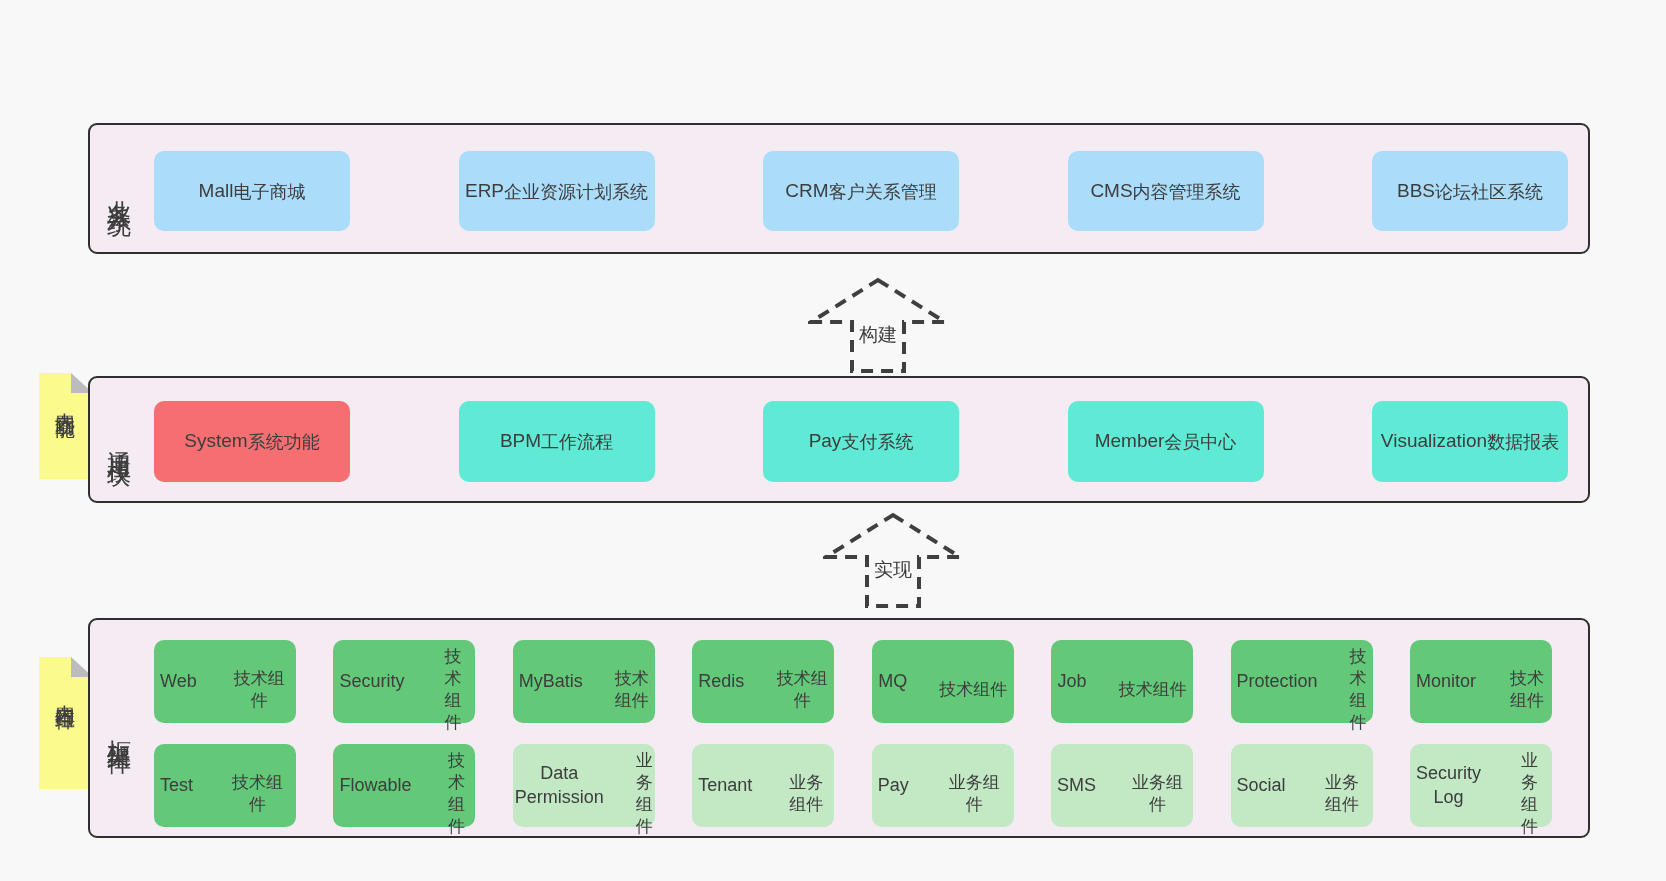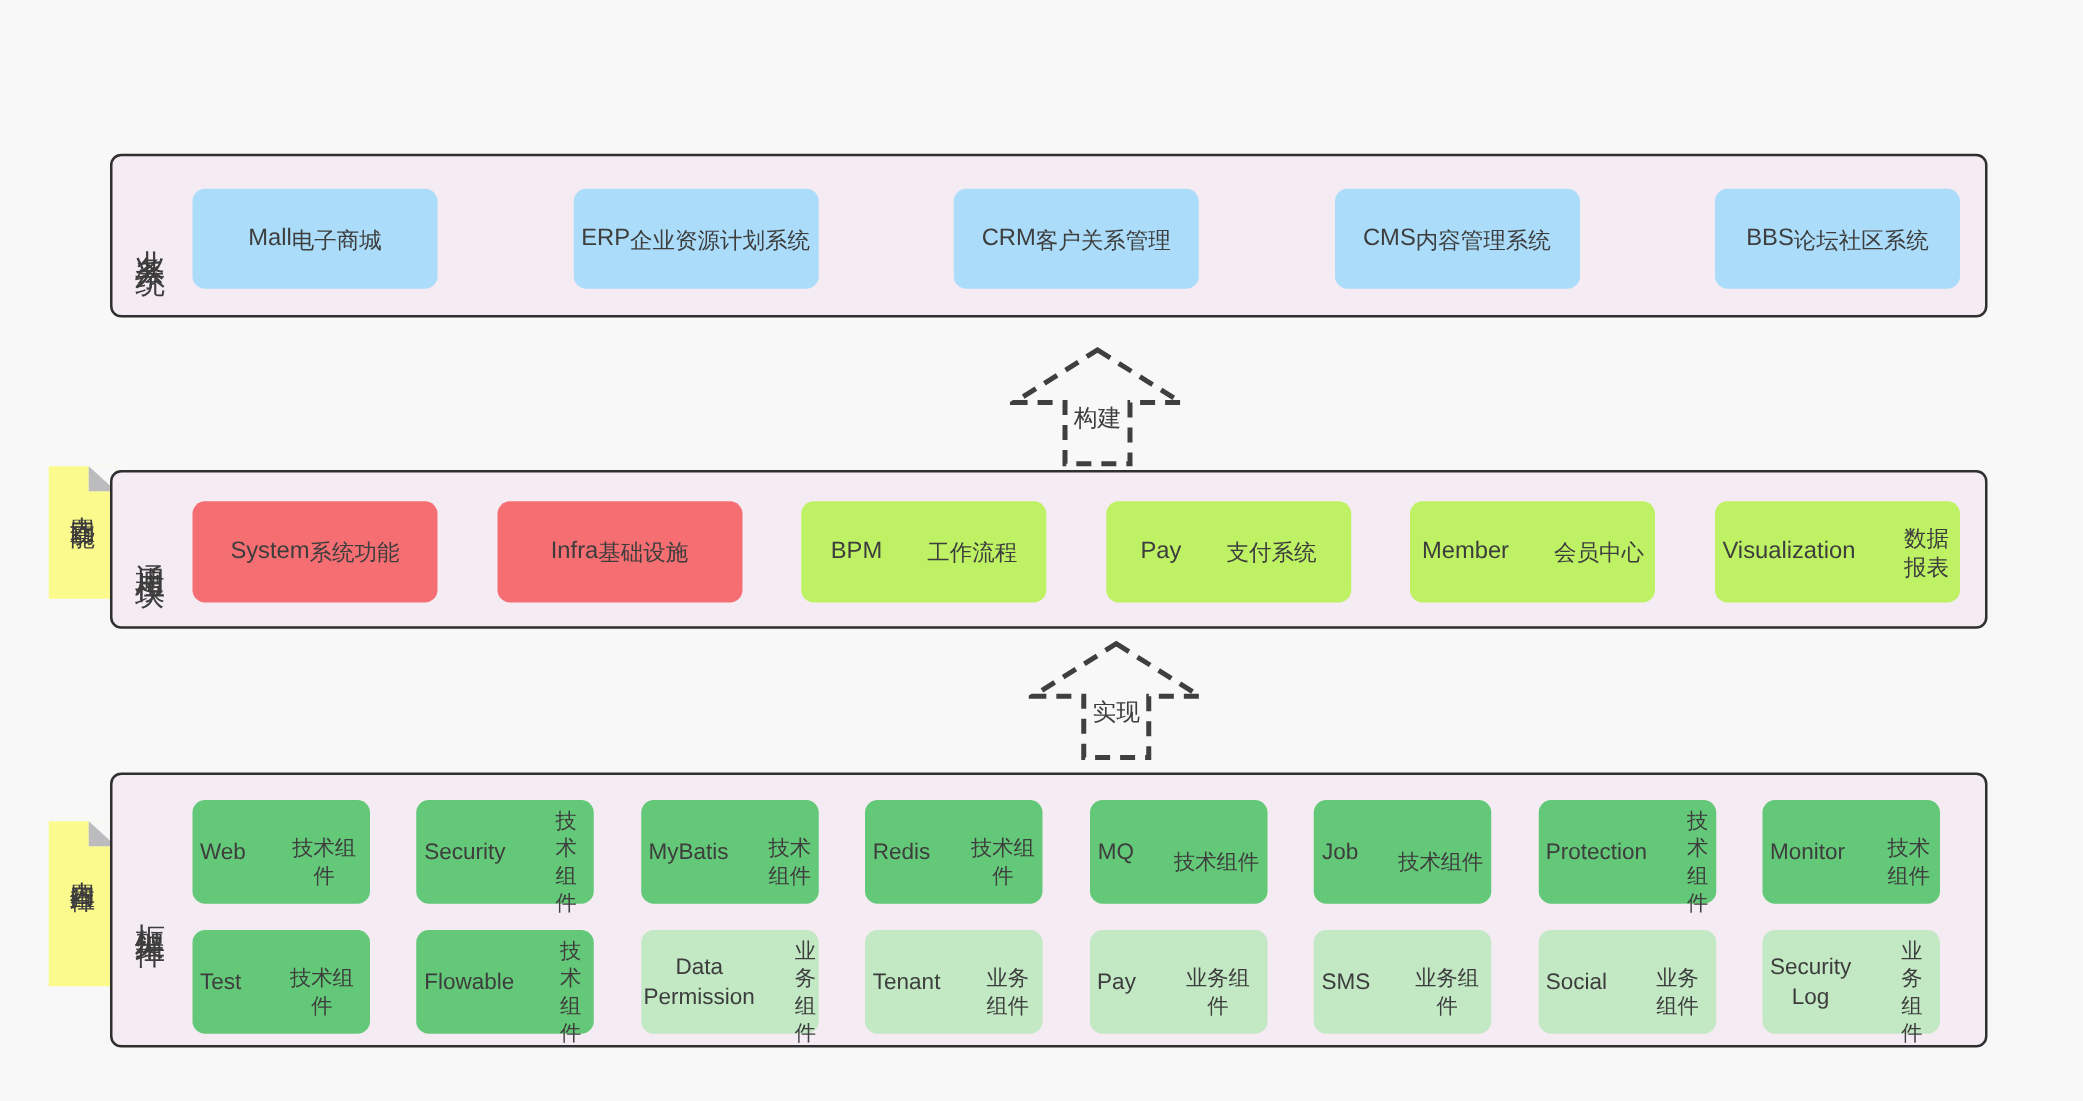--- a/index.html
+++ b/index.html
@@ -28,21 +28,21 @@
   .band1 .box,.band2 .box{width:196px;height:80px;}
   .band2 .box{height:81px;}
   .band3 .box{width:142px;height:83px;gap:32px;}
   .box .en{font-size:19px;}
   .box .cn{font-size:18px;margin-top:3px;}
   .band3 .box .en{font-size:18px;}
   .band3 .box .cn{font-size:17px;margin-top:17px;}
 
   .blue{background:#abdcf9;}
   .red{background:#f56e72;}
-  .pink{background:#bef264;gap:36px;}
+  .pink{background:#5eead4;}
   .green{background:#63c878;}
   .lightgreen{background:#c2e8c4;}
 
   .arrow{position:absolute;width:140px;height:97px;}
   .arrow1{left:808px;top:277px;}
   .arrow2{left:823px;top:512px;}
   .arrow svg{position:absolute;left:0;top:0;}
   .arrow-label{position:absolute;left:50%;top:44px;transform:translateX(-50%);
        background:#f8f8f8;padding:1px 3px;font-size:19px;color:#3d3d3d;white-space:nowrap;}
 
@@ -103,24 +103,20 @@
     <span class="arrow-label">构建</span>
   </div>
 
   <div class="band band2">
     <div class="band-label">通用模块</div>
     <div class="box-row row-b2">
       <div class="box red">
         <div class="en">System</div>
         <div class="cn">系统功能</div>
       </div>
-      <div class="box red">
-        <div class="en">Infra</div>
-        <div class="cn">基础设施</div>
-      </div>
       <div class="box pink">
         <div class="en">BPM</div>
         <div class="cn">工作流程</div>
       </div>
       <div class="box pink">
         <div class="en">Pay</div>
         <div class="cn">支付系统</div>
       </div>
       <div class="box pink">
         <div class="en">Member</div>

